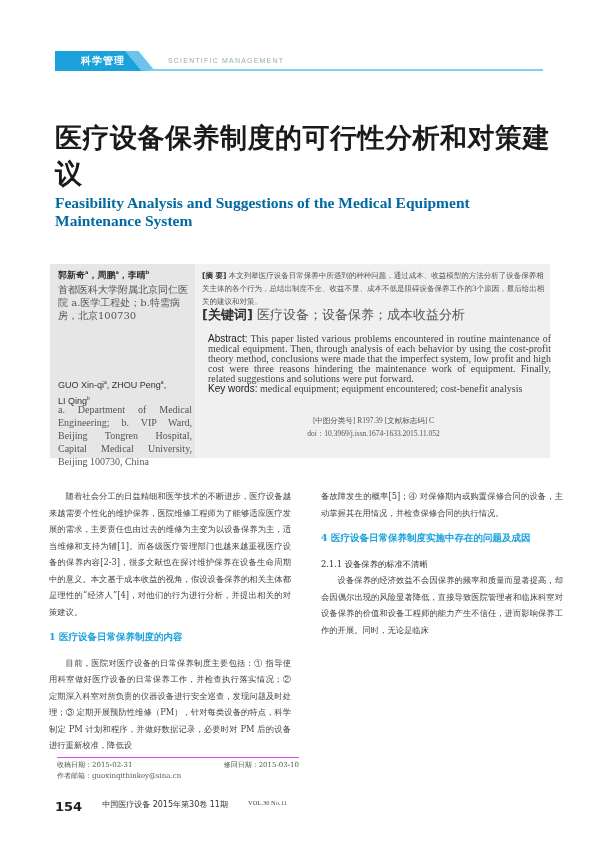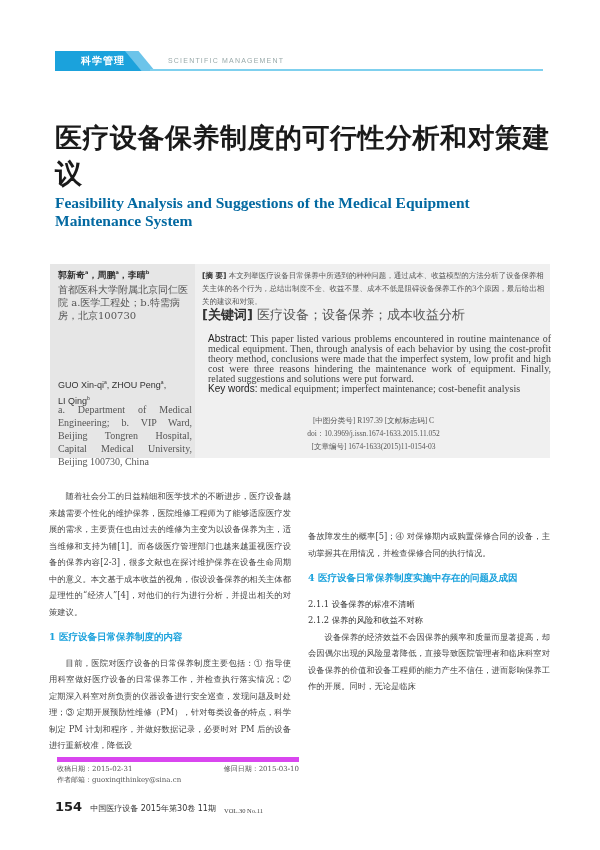--- a/index.html
+++ b/index.html
@@ -38,31 +38,31 @@
     .lab { font-family: "DejaVu Sans", sans-serif; font-weight: bold; color: #333; }
     .kw-cn { font-size: 13px; line-height: 13px; color: #555; }
     .abs-en { position: absolute; left: 158px; top: 70px; width: 343px; font-family: "Liberation Serif", serif;
       font-size: 10px; line-height: 10px; color: #444; text-align: justify; }
     .lab-en { font-family: "Liberation Sans", sans-serif; color: #222; }
     .meta { position: absolute; left: 152px; top: 150px; width: 343px; font-family: "Liberation Serif", serif;
       font-size: 7.5px; line-height: 13px; color: #555; text-align: center; }
 
     .col { position: absolute; width: 242px; font-size: 8.3px; line-height: 16.5px; color: #444; text-align: justify; }
     .col-left { left: 49px; top: 488px; }
-    .col-right { left: 308px; top: 488px; margin-top: 40px; }
+    .col-right { left: 321px; top: 488px; }
     .para { text-indent: 2em; }
     .h1 { color: #1ba2dc; font-weight: bold; font-size: 9.5px; margin: 9px 0 9px 0; }
     .h2 { font-family: "DejaVu Sans", sans-serif; font-weight: bold; font-size: 8.3px; color: #333; }
     .h3 { font-size: 8.3px; color: #333; }
 
-    .footnote { position: absolute; left: 57px; top: 757px; width: 242px; border-top: 5px solid #d946ef;
+    .footnote { position: absolute; left: 57px; top: 757px; width: 242px; border-top: 1px solid #d946ef;
       padding-top: 2px; font-size: 7px; line-height: 11px; color: #555; }
     .footnote .row { display: flex; justify-content: space-between; }
 
-    .footer { position: absolute; left: 55px; top: 799px; display: flex; align-items: flex-end; gap: 8px; }
+    .footer { position: absolute; left: 55px; top: 799px; display: flex; align-items: flex-start; gap: 20px; }
     .footer .pg { font-family: "DejaVu Sans", sans-serif; font-weight: bold; font-size: 13px; color: #222; }
     .footer .jn { font-family: "DejaVu Sans", sans-serif; font-size: 8px; color: #333; }
     .footer .vol { font-family: "Liberation Serif", serif; font-size: 6.5px; color: #444; }
   </style>
 </head>
 <body>
 
 <div class="header">
   <div class="tab"></div>
   <div class="tab2"></div>
@@ -97,28 +97,27 @@
     </div>
   </div>
 
   <div class="abs-en">
     <div>
       <span class="lab-en">Abstract:</span>
       <span>This paper listed various problems encountered in routine maintenance of medical equipment. Then, through analysis of each behavior by using the cost-profit theory method, conclusions were made that the imperfect system, low profit and high cost were three reasons hindering the maintenance work of equipment. Finally, related suggestions and solutions were put forward.</span>
     </div>
     <div>
       <span class="lab-en">Key words:</span>
-      <span>medical equipment; imperfect maintenance; cost-benefit analysis</span>
+      <span>medical equipment; equipment encountered; cost-benefit analysis</span>
     </div>
   </div>
 
   <div class="meta">
     <div>[中图分类号] R197.39 [文献标志码] C</div>
     <div>doi：10.3969/j.issn.1674-1633.2015.11.052</div>
-    <div>[文章编号] 1674-1633(2015)11-0154-03</div>
   </div>
 </div>
 
 <div class="col col-left">
   <p class="para">随着社会分工的日益精细和医学技术的不断进步，医疗设备越来越需要个性化的维护保养，医院维修工程师为了能够适应医疗发展的需求，主要责任也由过去的维修为主变为以设备保养为主，适当维修和支持为辅[1]。而各级医疗管理部门也越来越重视医疗设备的保养内容[2-3]，很多文献也在探讨维护保养在设备生命周期中的意义。本文基于成本收益的视角，假设设备保养的相关主体都是理性的“经济人”[4]，对他们的行为进行分析，并提出相关的对策建议。</p>
   <div class="h1">1  医疗设备日常保养制度的内容</div>
   <p class="para">目前，医院对医疗设备的日常保养制度主要包括：① 指导使用科室做好医疗设备的日常保养工作，并检查执行落实情况；② 定期深入科室对所负责的仪器设备进行安全巡查，发现问题及时处理；③ 定期开展预防性维修（PM），针对每类设备的特点，科学制定 PM 计划和程序，并做好数据记录，必要时对 PM 后的设备进行重新校准，降低设</p>
 </div>
 
 <div class="footnote">
@@ -126,21 +125,20 @@
     <span>收稿日期：2015-02-31</span>
     <span>修回日期：2015-03-10</span>
   </div>
   <div>作者邮箱：guoxinqithinkey@sina.cn</div>
 </div>
 
 <div class="col col-right">
   <p>备故障发生的概率[5]；④ 对保修期内或购置保修合同的设备，主动掌握其在用情况，并检查保修合同的执行情况。</p>
   <div class="h1">4  医疗设备日常保养制度实施中存在的问题及成因</div>
   <div class="h3">2.1.1 设备保养的标准不清晰</div>
-  <div class="h3">2.1.2 保养的风险和收益不对称</div>
   <p class="para">设备保养的经济效益不会因保养的频率和质量而显著提高，却会因偶尔出现的风险显著降低，直接导致医院管理者和临床科室对设备保养的价值和设备工程师的能力产生不信任，进而影响保养工作的开展。同时，无论是临床</p>
 </div>
 
 <div class="footer">
   <span class="pg">154</span>
   <span class="jn">中国医疗设备 2015年第30卷 11期</span>
   <span class="vol">VOL.30 No.11</span>
 </div>
 
 </body></html>

